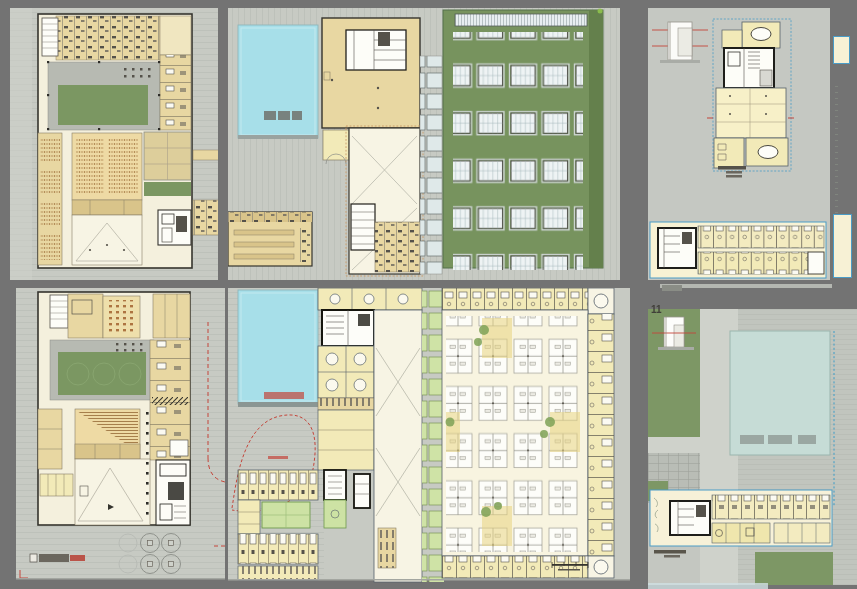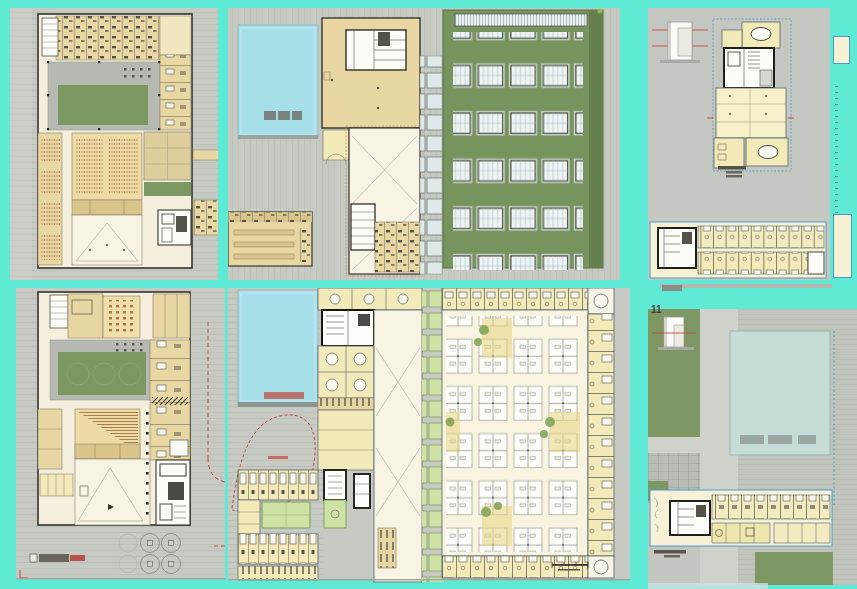--- a/index.html
+++ b/index.html
@@ -1,17 +1,17 @@
 <!DOCTYPE html>
 <html><head>
 <meta charset="utf-8">
 <style>
   html,body{margin:0;padding:0;}
   body{width:857px;height:589px;background:#f5f5f1;font-family:"Liberation Sans",sans-serif;overflow:hidden;}
-  .board{position:relative;width:857px;height:589px;background:#5eead4;}
+  .board{position:relative;width:857px;height:589px;background:#737373;}
   .panel{position:absolute;}
   .panel svg{display:block;}
   .frag{position:absolute;background:#f7f1d5;border:1px solid #4a9cc7;}
   .dimline{position:absolute;width:3px;background:repeating-linear-gradient(#80857e 0 1px,transparent 1px 6px);}
   .remnant{position:absolute;background:#b4b7b1;}
   .smudge{position:absolute;background:#8a8d86;}
 </style>
 </head>
 <body>
 

